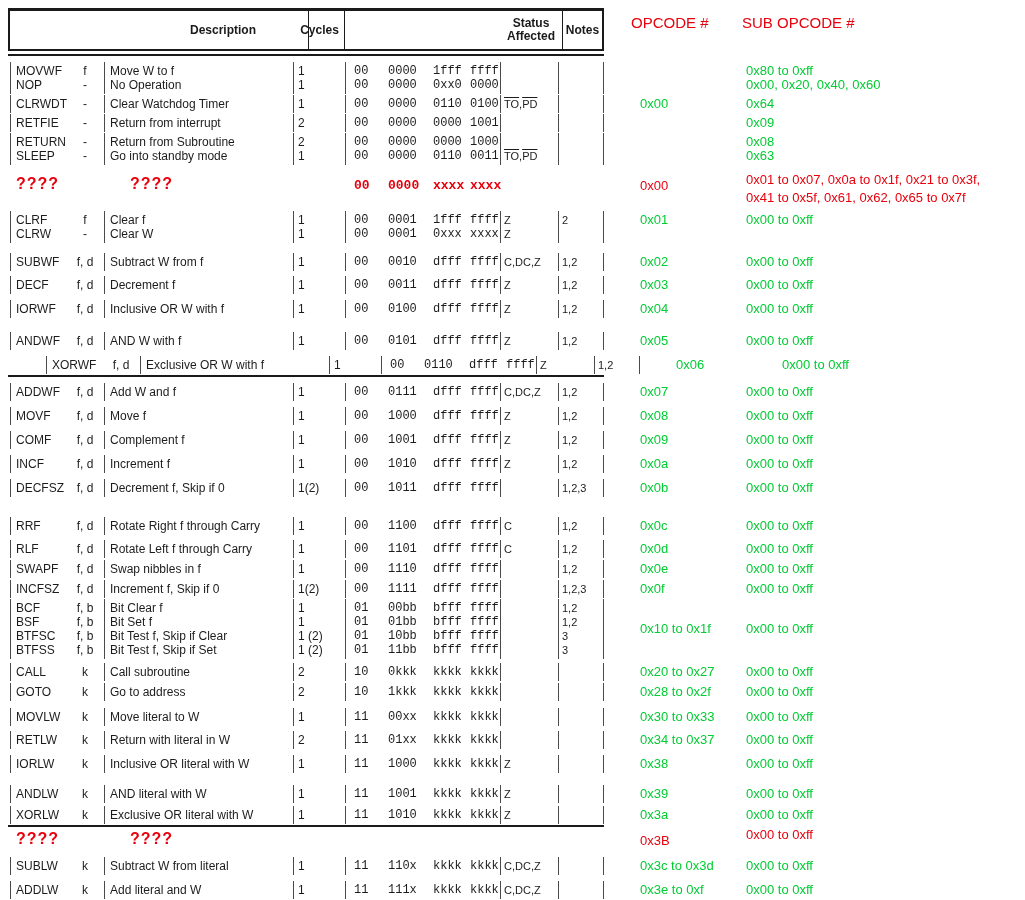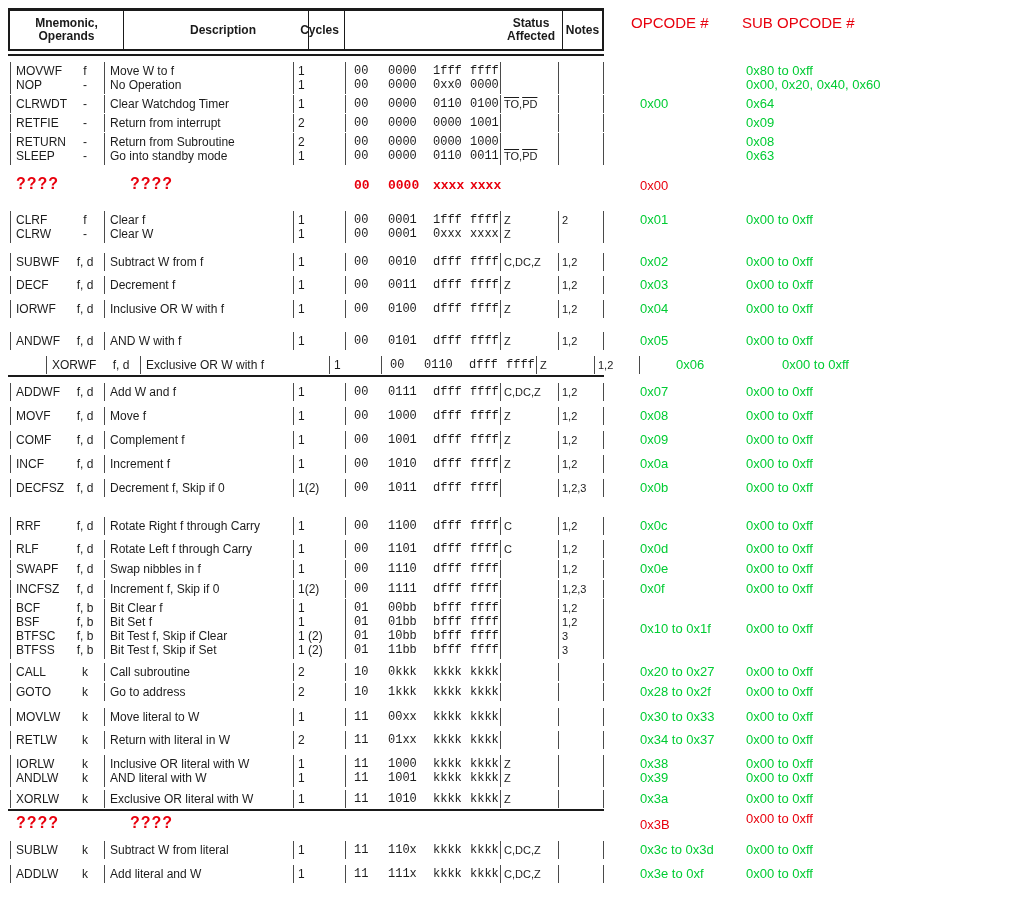--- a/index.html
+++ b/index.html
@@ -66,24 +66,20 @@
   .red-row .ann.op{top:3px;}
 
   .hsep{width:596px;height:2px;background:#1a1a1a;margin-left:8px;margin-top:3px;}
 </style>
 </head>
 <body>
 
 <div class="page">
 
   <div class="thead">
-    <div class="hc hc-mn">
-      <span><span>Mnemonic,</span><br>
-      <span>Operands</span></span>
-    </div>
     <div class="hc hc-desc">Description</div>
     <div class="hc hc-cyc">Cycles</div>
     <div class="hc hc-st">
       <span><span>Status</span><br>
       <span>Affected</span></span>
     </div>
     <div class="hc hc-no">Notes</div>
   </div>
   <div class="thead-line2"></div>
 
@@ -212,20 +208,21 @@
       </div>
       <div class="block" style="margin-top: 13px;">
         <div class="row red-row">
           <span class="cell c-mn qm">????</span>
           <span class="cell c-desc qm">????</span>
           <span class="cell w w0">00</span>
           <span class="cell w w1">0000</span>
           <span class="cell w w2">xxxx</span>
           <span class="cell w w3">xxxx</span>
           <span class="ann op r">0x00</span>
+          <span class="ann sub r"><span>0x01 to 0x07, 0x0a to 0x1f, 0x21 to 0x3f,</span><br><span>0x41 to 0x5f, 0x61, 0x62, 0x65 to 0x7f</span></span>
         </div>
       </div>
       <div class="block" style="margin-top: 17px;">
         <div class="row">
           <span class="bar" style="left: 10px;"></span>
           <span class="bar" style="left: 104px;"></span>
           <span class="bar" style="left: 293px;"></span>
           <span class="bar" style="left: 345px;"></span>
           <span class="bar" style="left: 500px;"></span>
           <span class="bar" style="left: 558px;"></span>
@@ -757,21 +754,21 @@
           <span class="cell c-cyc">1</span>
           <span class="cell w w0">11</span>
           <span class="cell w w1">1000</span>
           <span class="cell w w2">kkkk</span>
           <span class="cell w w3">kkkk</span>
           <span class="cell c-st">Z</span>
           <span class="ann op g">0x38</span>
           <span class="ann sub g">0x00 to 0xff</span>
         </div>
       </div>
-      <div class="block" style="margin-top: 0;">
+      <div class="block" style="margin-top: 16px;">
         <div class="row">
           <span class="bar" style="left: 10px;"></span>
           <span class="bar" style="left: 104px;"></span>
           <span class="bar" style="left: 293px;"></span>
           <span class="bar" style="left: 345px;"></span>
           <span class="bar" style="left: 500px;"></span>
           <span class="bar" style="left: 558px;"></span>
           <span class="bar" style="left: 603px;"></span>
           <span class="cell c-mn">ANDLW</span>
           <span class="cell c-op">k</span>

